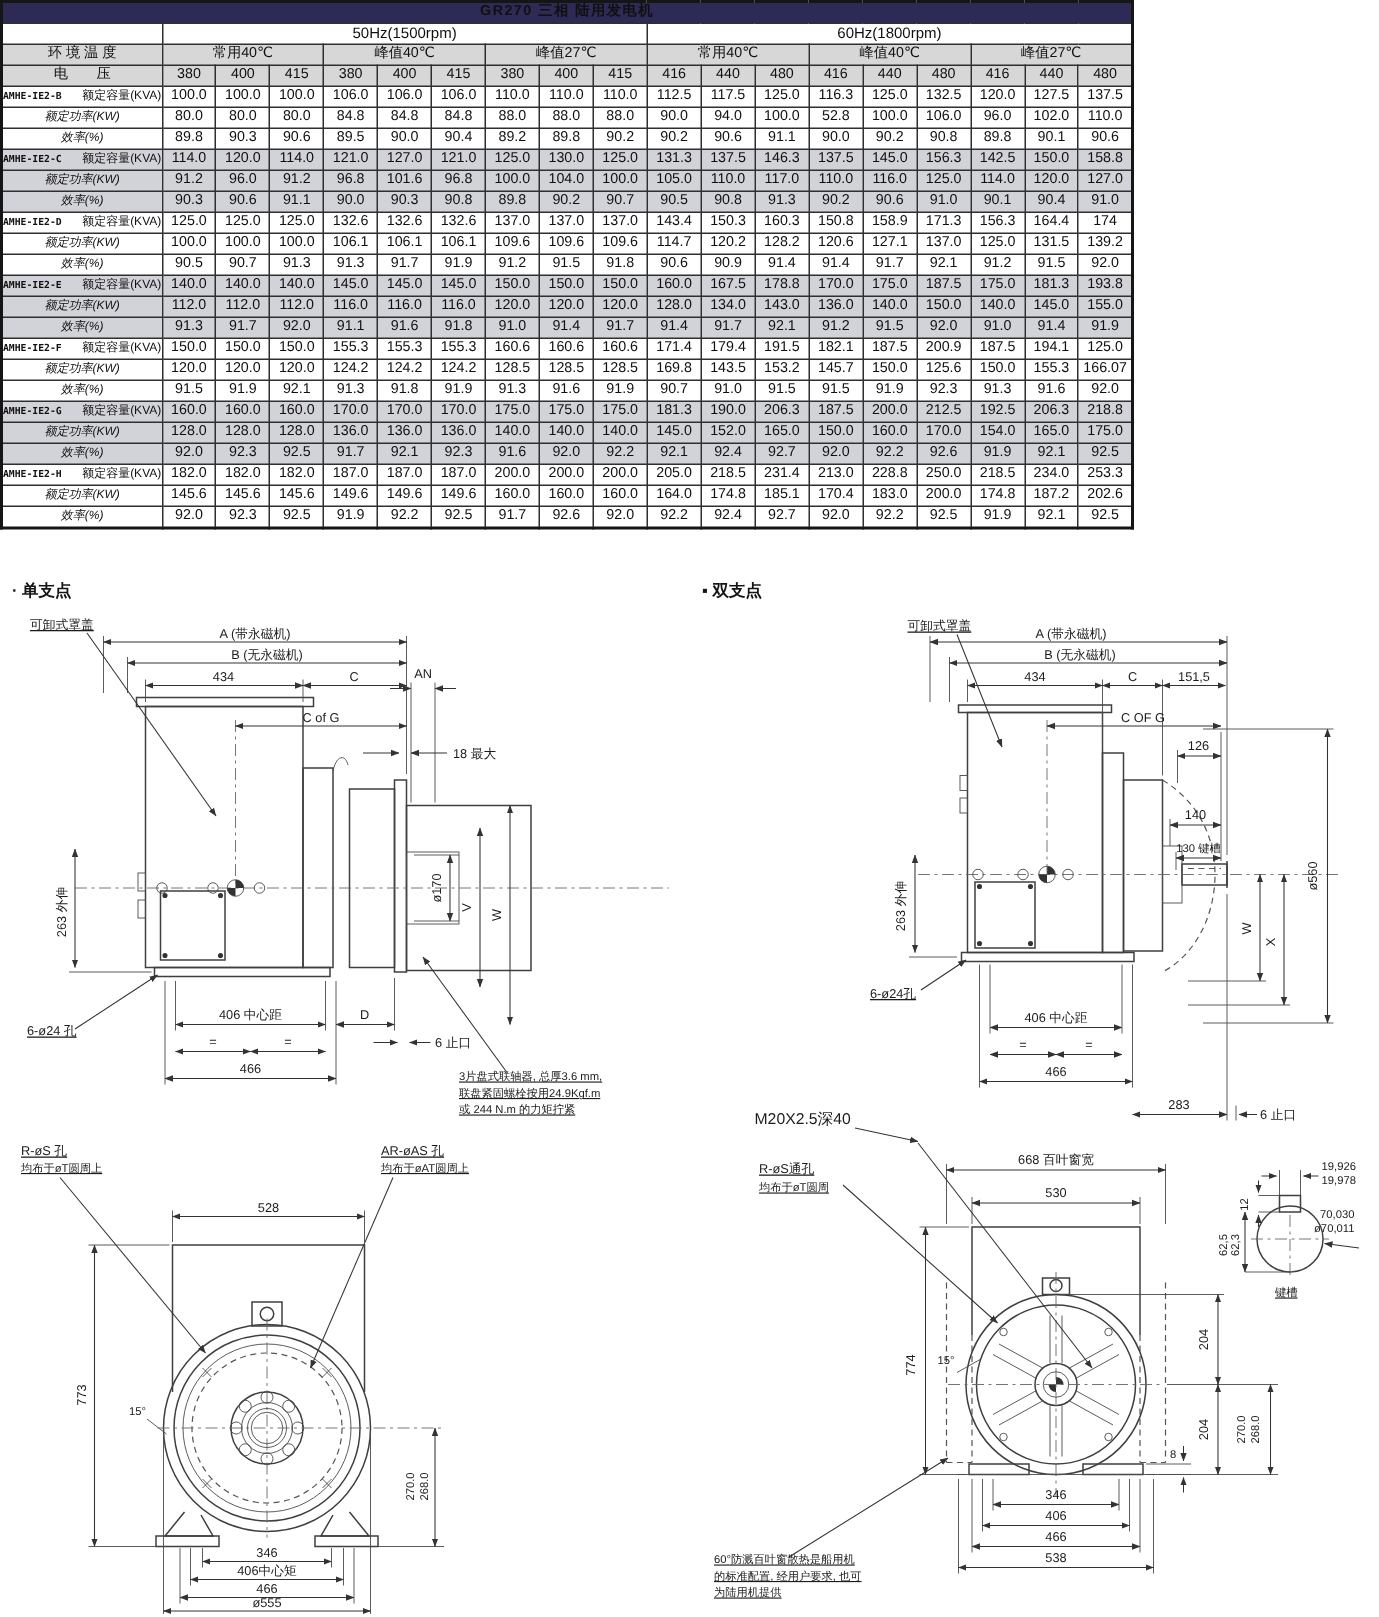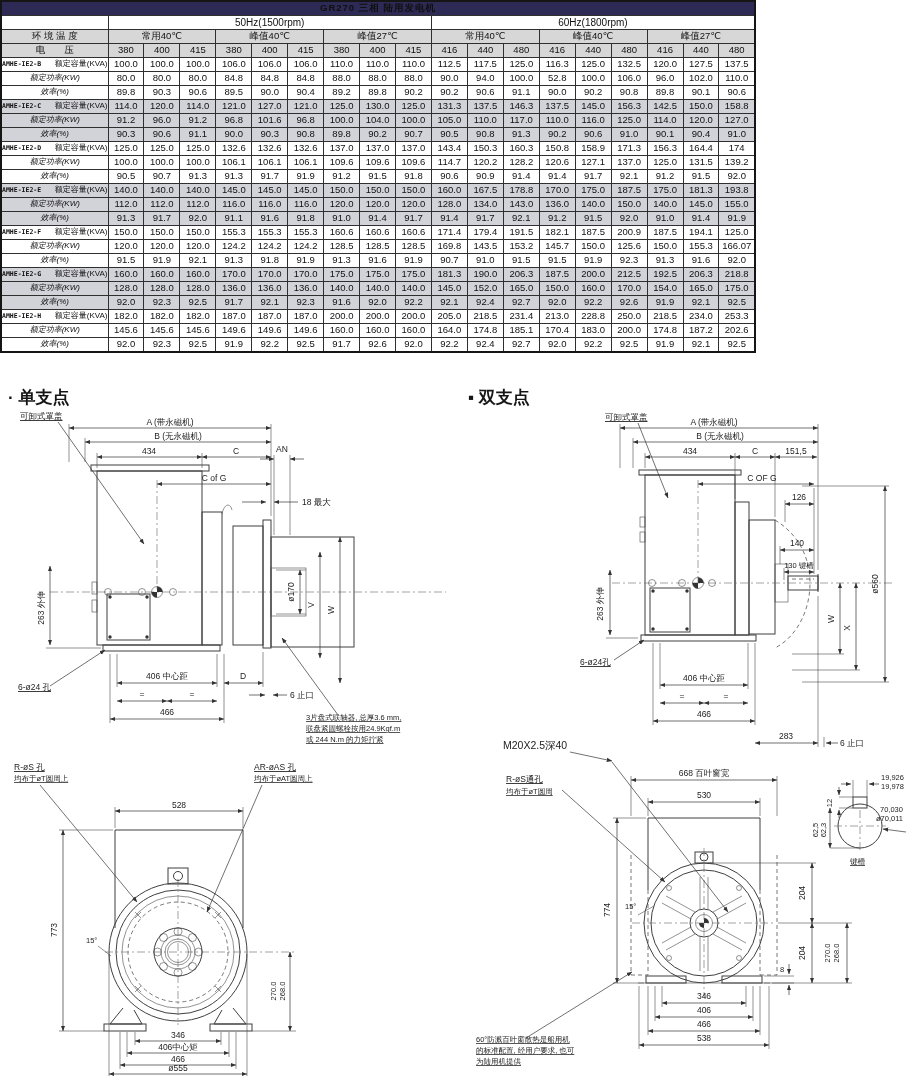--- a/index.html
+++ b/index.html
@@ -18,21 +18,21 @@
   td.grp{border-left:2px solid #151515;}
   tbody td{height:14px;}
   tbody tr.stripe td{background:#d2d2d9;}
   td.rowlabel{border-right:2px solid #151515;padding:0 2px;}
   .rl-in{display:flex;align-items:center;height:100%;}
   .rl-end{justify-content:center;font-style:italic;}
   .rl-between{justify-content:space-between;}
   .model{font-weight:bold;font-size:6.5px;font-family:"DejaVu Sans Mono","Liberation Mono",monospace;}
   .metric{font-size:8px;}
   
-  .sec{position:absolute;font-size:17px;font-weight:bold;color:#151515;}
+  .sec{position:absolute;font-size:11px;font-weight:bold;color:#151515;}
   .dwg{position:absolute;}
   svg .ln{stroke:#3f3f3f;stroke-width:1;fill:none;}
   svg .tn{stroke:#4a4a4a;stroke-width:.6;fill:none;}
   svg .dm{stroke:#333;stroke-width:.7;fill:none;marker-start:url(#ar);marker-end:url(#ar);}
   svg .de{stroke:#333;stroke-width:.7;fill:none;marker-end:url(#ar);}
   svg .cl{stroke:#666;stroke-width:.6;stroke-dasharray:8 3 2 3;fill:none;}
   svg .dsh{stroke:#555;stroke-width:.8;stroke-dasharray:4 3;fill:none;}
   svg text{font-family:"Liberation Sans","DejaVu Sans",sans-serif;fill:#1c1c1c;font-size:8.5px;}
   svg text.t7{font-size:7.5px;}
   svg text.t10{font-size:10.5px;}

